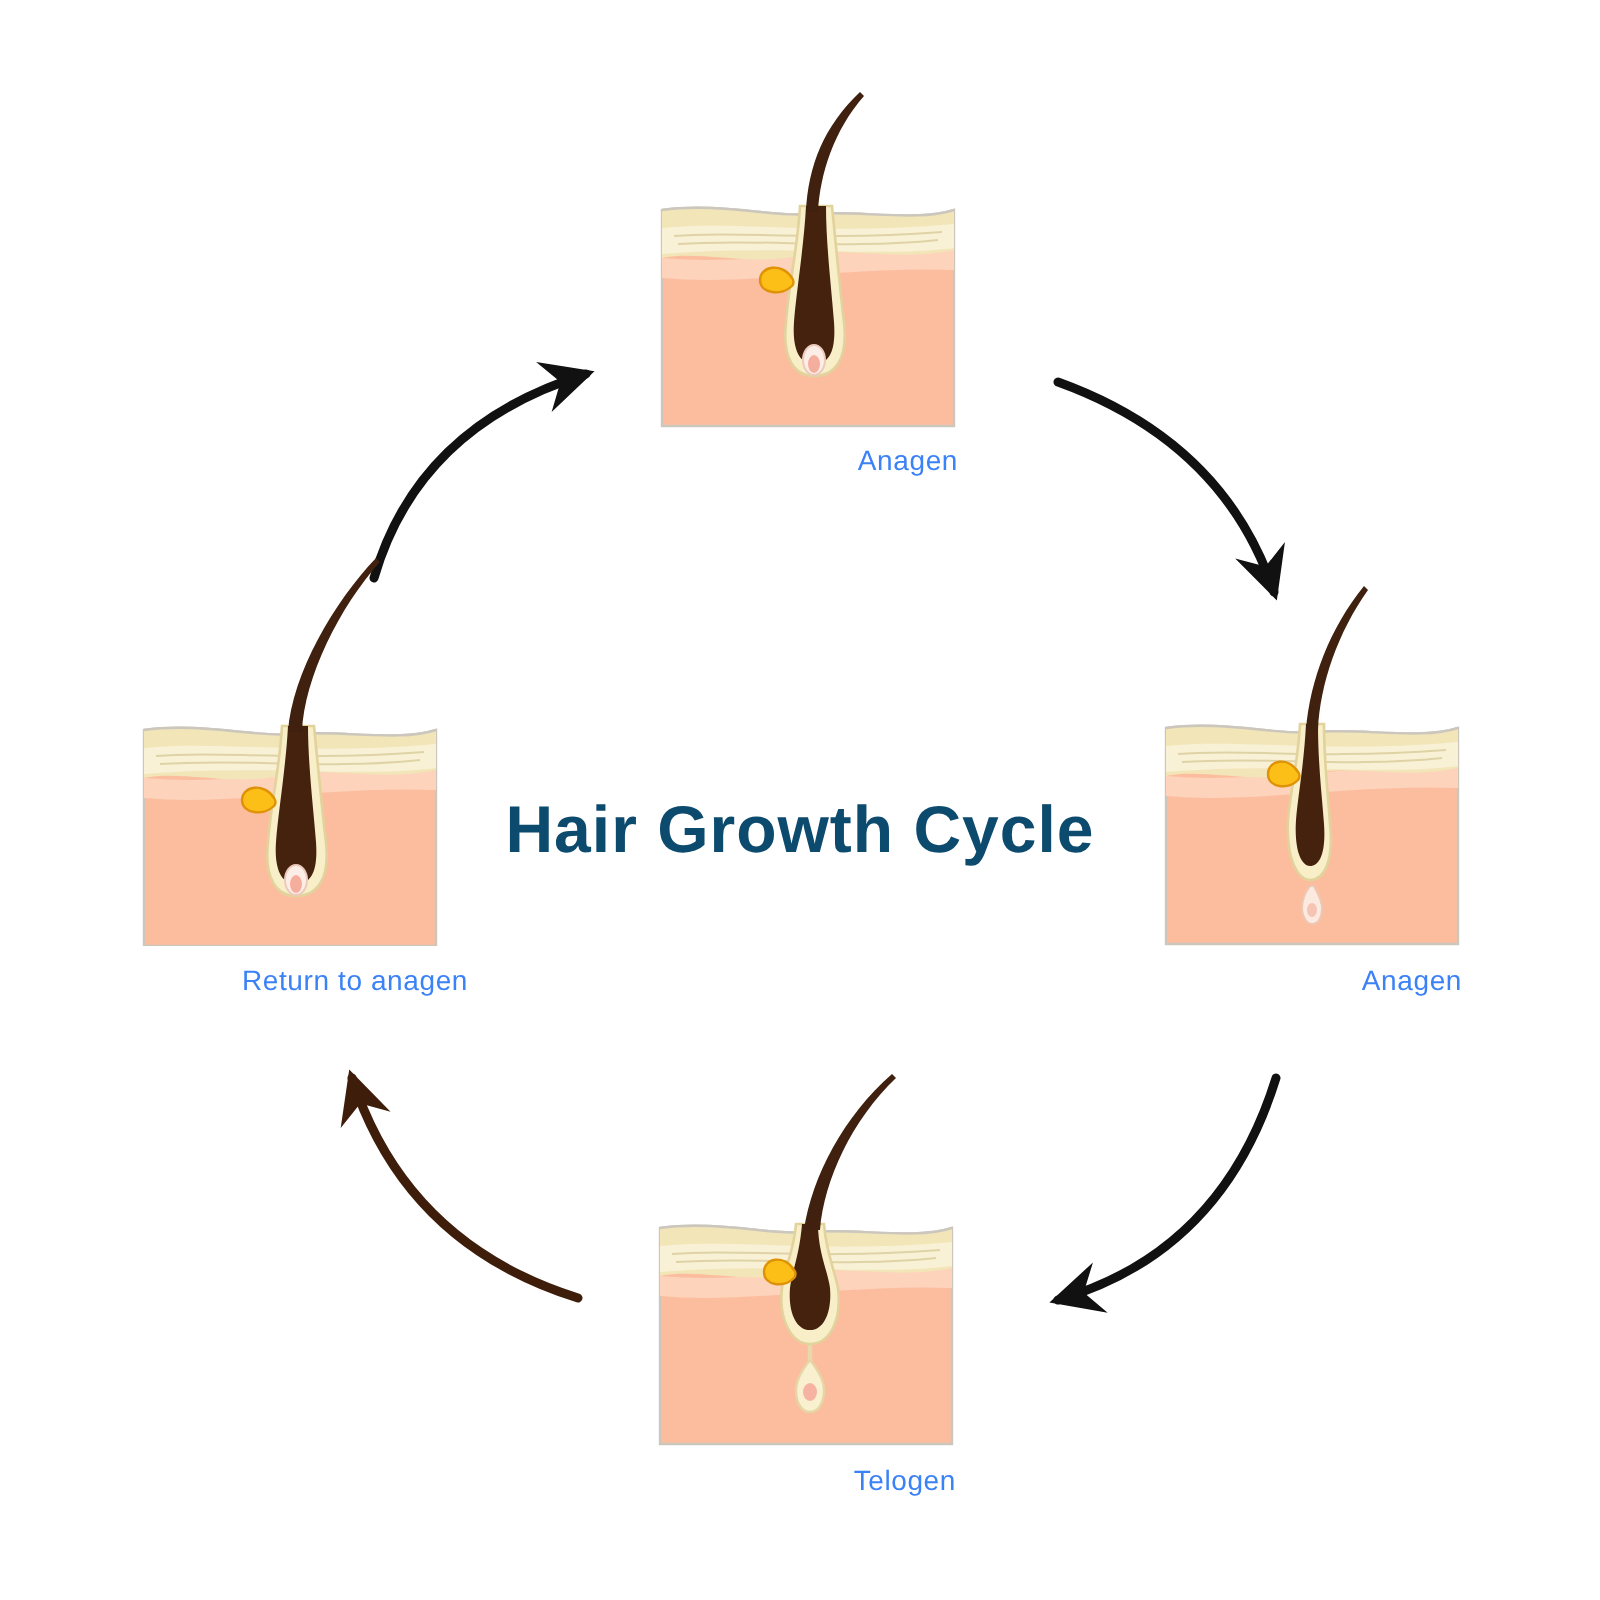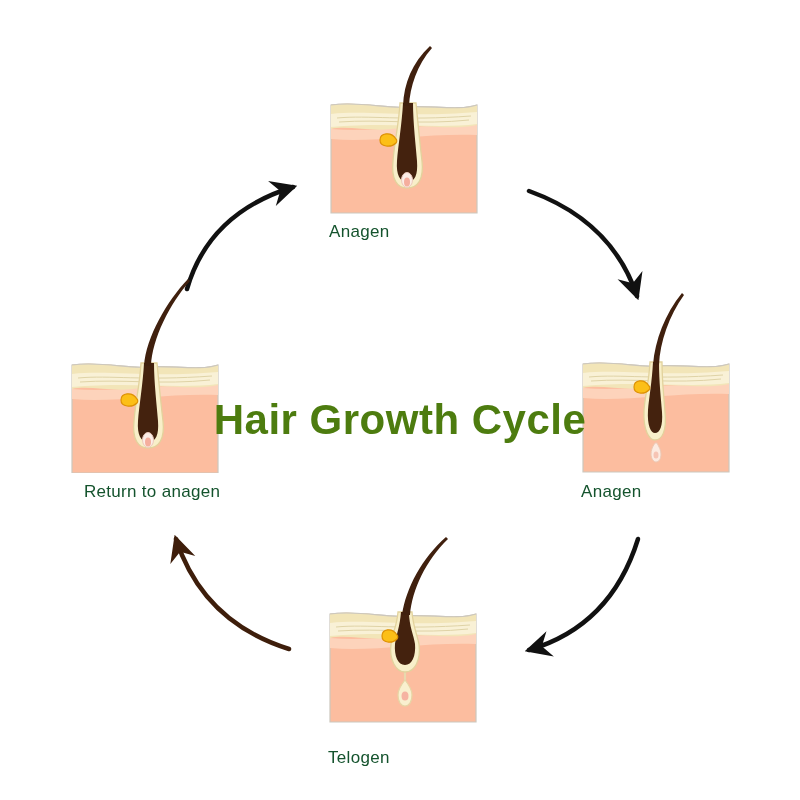--- a/index.html
+++ b/index.html
@@ -1,25 +1,25 @@
 <!DOCTYPE html>
 <html><head>
 <meta charset="utf-8">
 <style>
   html,body{margin:0;padding:0;background:#ffffff;}
   body{width:800px;height:800px;font-family:"Liberation Sans",sans-serif;}
   .canvas{position:relative;width:800px;height:800px;background:#ffffff;overflow:hidden;}
   .abs{position:absolute;}
   .stage-label{
-    position:absolute;width:150px;text-align:left;
-    font-size:17px;color:#14532d;letter-spacing:.3px;
+    position:absolute;width:150px;text-align:right;
+    font-size:14px;color:#3b82f6;letter-spacing:.3px;
   }
   .title{
     position:absolute;left:50%;top:396px;transform:translateX(-50%);
-    font-size:42px;font-weight:700;color:#4d7c0f;letter-spacing:.5px;white-space:nowrap;
+    font-size:33px;font-weight:700;color:#0c4a6e;letter-spacing:.5px;white-space:nowrap;
   }
   svg{display:block;}
 </style>
 </head>
 <body>
 
 <div class="canvas">
 
   <svg class="abs" style="left:0;top:0;" width="800" height="800" viewBox="0 0 800 800">
     <defs>
@@ -97,21 +97,21 @@
         <path d="M77,134 L77,150" stroke="#e9d8ae" stroke-width="2.2" fill="none"></path>
         <path d="M70,78 C69,92 64,100 63,110 C61,126 68,138 77,138 C87,138 93,126 91,110 C89,100 85,92 84,78 Z" fill="#f8efc9" stroke="#e2d29c" stroke-width="1.3"></path>
         <path d="M73,78 C72,92 68,102 67,110 C66,122 70,131 77,131 C84,131 88,122 87,110 C86,102 81,92 81,78 Z" fill="#44220e"></path>
         <path d="M77,146 C73,151 70,156 70,161 C70,168 73,172 77,172 C81,172 84,168 84,161 C84,156 81,151 77,146 Z" fill="#f9f0cf" stroke="#e6d5a5" stroke-width="1.2"></path>
         <ellipse cx="77" cy="162" rx="3.5" ry="4.5" fill="#f6b3a2"></ellipse>
         <path d="M69,101 C64,93 54,95 54,102 C54,109 64,110 69,105 C70,104 70,102 69,101 Z" fill="#fcbf17" stroke="#de9204" stroke-width="1.2"></path>
       </g>
       <path d="M74,81 C78,54 94,24 118,3 L120,5 C98,26 84,56 82,81 Z" fill="#40200e"></path>
     </svg>
   </div>
-  <div class="stage-label" style="left:328px;top:732px;margin-top:16px;">Telogen</div>
+  <div class="stage-label" style="left:328px;top:732px;">Telogen</div>
 
   <div class="abs" style="left:70px;top:273px;">
     <svg width="150" height="200" viewBox="0 0 150 200">
       <g>
         <path d="M2,92 C30,88 60,96 75,94 C100,92 130,98 148,92 L148,200 L2,200 Z" fill="#fcbd9f" stroke="#ccc7bd" stroke-width="1.2"></path>
         <path d="M2,116 C45,120 95,110 148,112 L148,122 C95,120 45,130 2,126 Z" fill="#fdd3bb"></path>
         <path d="M2,92 C30,88 60,96 75,94 C100,92 130,98 148,92 L148,112 C120,118 95,110 70,115 C45,120 20,112 2,116 Z" fill="#f2e5b8"></path>
         <path d="M2,101 C40,97 80,105 148,99 L148,111 C110,116 60,109 2,114 Z" fill="#f9f1d6"></path>
         <path d="M8,105 C40,102 72,108 142,103" fill="none" stroke="#dfd3a6" stroke-width="1"></path>
         <path d="M10,109 C52,106 92,112 140,107" fill="none" stroke="#dfd3a6" stroke-width="1"></path>

